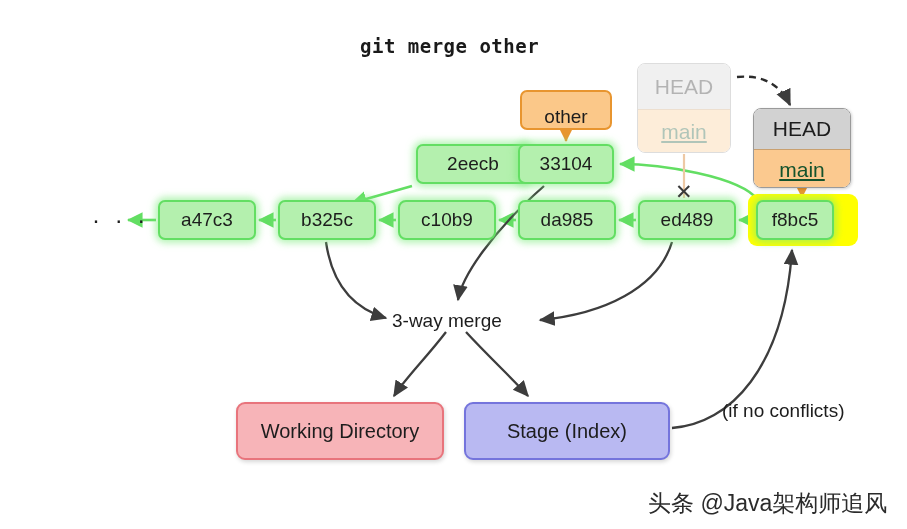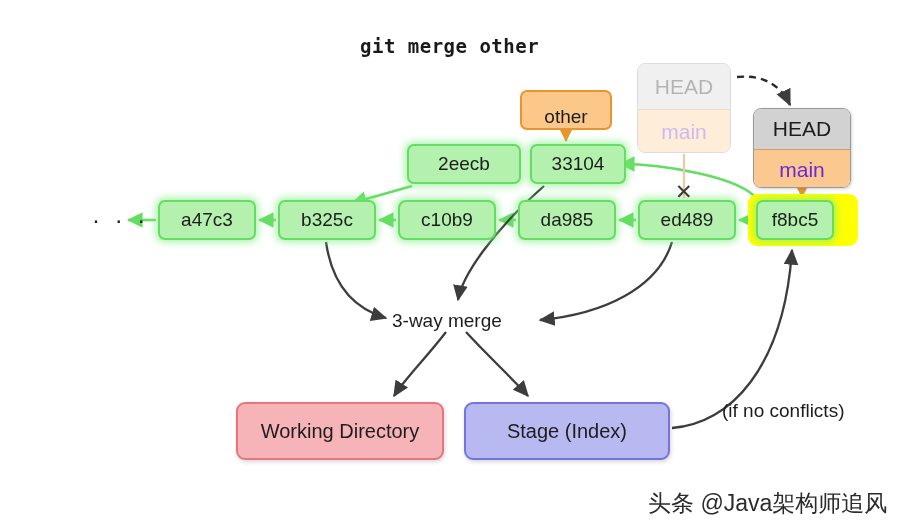--- a/index.html
+++ b/index.html
@@ -97,21 +97,22 @@
     color: #1d1d1d;
   }
   .headbox .main-part {
     box-sizing: border-box;
     background: #fbc98f;
     border-top: 1.5px solid #c9a070;
     display: flex;
     align-items: center;
     justify-content: center;
     font-size: 21px;
-    color: #6d28d9;
+    color: #14532d;
+    text-decoration: underline;
   }
   .headbox.ghost {
     opacity: 0.33;
     box-shadow: none;
   }
 
   
   .areabox {
     position: absolute;
     box-sizing: border-box;
@@ -236,24 +237,24 @@
   </div>
   <div class="commit" style="left:518px; top:200px; width:98px;">
     <span>da985</span>
   </div>
   <div class="commit" style="left:638px; top:200px; width:98px;">
     <span>ed489</span>
   </div>
   <div class="commit" style="left:756px; top:200px; width:78px;">
     <span>f8bc5</span>
   </div>
-  <div class="commit" style="left:407px; top:144px; width:114px;">
+  <div class="commit" style="left:416px; top:144px; width:114px;">
     <span>2eecb</span>
   </div>
-  <div class="commit" style="left:530px; top:144px; width:96px;">
+  <div class="commit" style="left:518px; top:144px; width:96px;">
     <span>33104</span>
   </div>
 
   <div class="branch-label" style="left:520px; top:90px; width:92px; height:40px;">
     <span>other</span>
   </div>
 
   <div class="headbox ghost" style="left:637px; top:63px; width:94px; height:90px;">
     <div class="head-part" style="height:45px;">HEAD</div>
     <div class="main-part" style="height:45px;">main</div>

